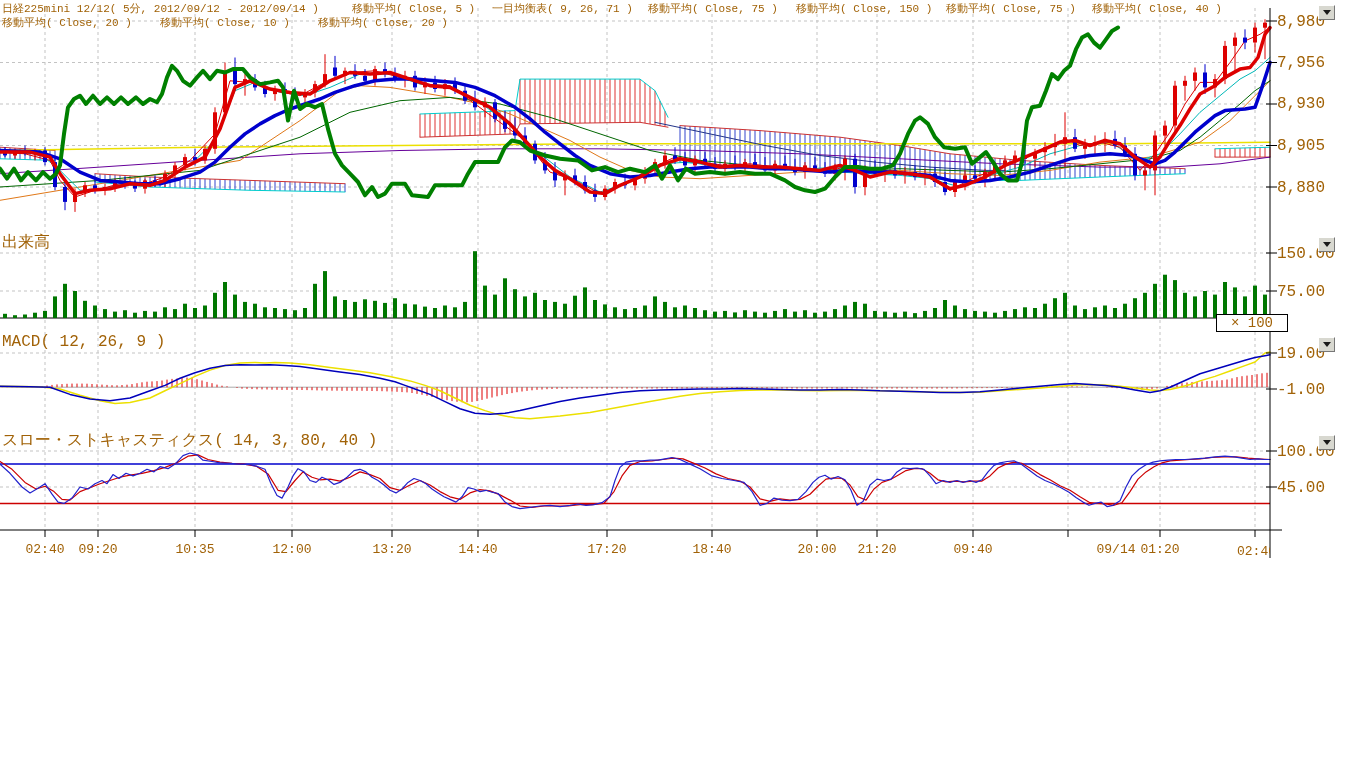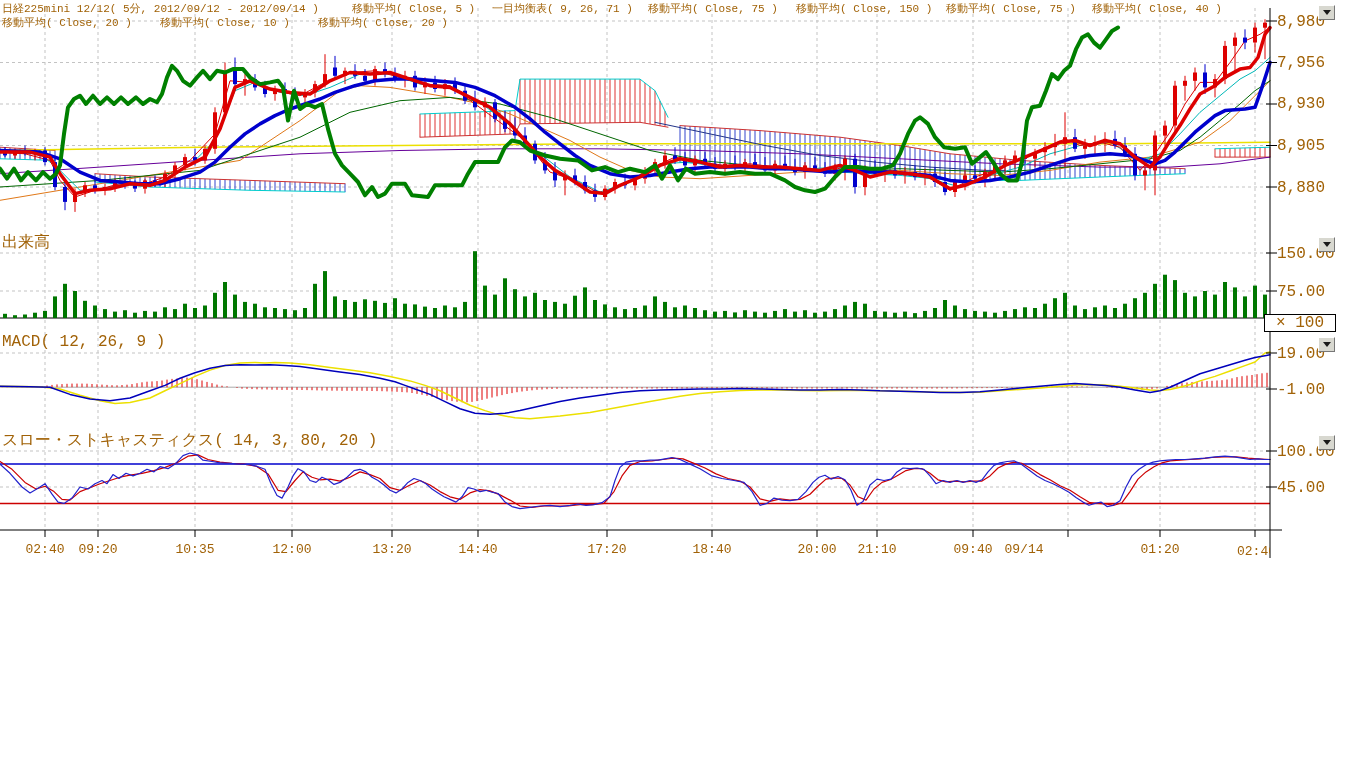--- a/index.html
+++ b/index.html
@@ -11,22 +11,22 @@
   .plabel{position:absolute;font-size:16px;white-space:nowrap;}
   .ax{position:absolute;left:1277px;font-size:16px;white-space:nowrap;}
   .tm{position:absolute;top:542px;width:48px;text-align:center;font-size:13px;}
   .tmclip{position:absolute;top:542px;left:1236px;width:34px;overflow:hidden;}
   .tmclip span{font-size:13px;white-space:nowrap;padding-left:1px;display:inline-block;}
   .combo{position:absolute;left:1318px;width:15px;height:13px;background:#d8d8d0;
          border:1px solid #777;border-top-color:#fff;border-left-color:#fff;
          display:flex;align-items:center;justify-content:center;cursor:pointer;}
   .combo .tri{width:0;height:0;border-left:4px solid transparent;border-right:4px solid transparent;
          border-top:5px solid #1a1a1a;}
-  .multbox{position:absolute;left:1264px;top:314px;width:70px;height:16px;background:#fff;
-         border:1px solid #000;font-size:16px;display:flex;align-items:center;justify-content:center;}
+  .multbox{position:absolute;left:1216px;top:314px;width:70px;height:16px;background:#fff;
+         border:1px solid #000;font-size:14px;display:flex;align-items:center;justify-content:center;}
 </style>
 </head>
 <body>
 
 <div id="screen">
 
   <svg id="chart" width="1366" height="768">
       <line x1="0" y1="21" x2="1270" y2="21" stroke="#c3c3c3" stroke-width="1" stroke-dasharray="3,3"></line>
       <line x1="0" y1="62.5" x2="1270" y2="62.5" stroke="#c3c3c3" stroke-width="1" stroke-dasharray="3,3"></line>
       <line x1="0" y1="104" x2="1270" y2="104" stroke="#c3c3c3" stroke-width="1" stroke-dasharray="3,3"></line>
@@ -972,21 +972,21 @@
   <span class="hd" style="left:796px">移動平均( Close, 150 )</span>
   <span class="hd" style="left:946px">移動平均( Close, 75 )</span>
   <span class="hd" style="left:1092px">移動平均( Close, 40 )</span>
 
   <span class="hd2" style="left:2px">移動平均( Close, 20 )</span>
   <span class="hd2" style="left:160px">移動平均( Close, 10 )</span>
   <span class="hd2" style="left:318px">移動平均( Close, 20 )</span>
 
   <span class="plabel" style="left:2px;top:232px">出来高</span>
   <span class="plabel" style="left:2px;top:333px">MACD( 12, 26, 9 )</span>
-  <span class="plabel" style="left:2px;top:430px">スロー・ストキャスティクス( 14, 3, 80, 20 )</span>
+  <span class="plabel" style="left:2px;top:430px">スロー・ストキャスティクス( 14, 3, 80, 40 )</span>
 
   <span class="ax" style="top:13px">8,980</span>
   <span class="ax" style="top:54px">7,956</span>
   <span class="ax" style="top:95px">8,930</span>
   <span class="ax" style="top:137px">8,905</span>
   <span class="ax" style="top:179px">8,880</span>
 
   <span class="ax" style="top:245px">150.00</span>
   <span class="ax" style="top:283px">75.00</span>
 
@@ -998,23 +998,23 @@
 
   <span class="tm" style="left:21px">02:40</span>
   <span class="tm" style="left:74px">09:20</span>
   <span class="tm" style="left:171px">10:35</span>
   <span class="tm" style="left:268px">12:00</span>
   <span class="tm" style="left:368px">13:20</span>
   <span class="tm" style="left:454px">14:40</span>
   <span class="tm" style="left:583px">17:20</span>
   <span class="tm" style="left:688px">18:40</span>
   <span class="tm" style="left:793px">20:00</span>
-  <span class="tm" style="left:853px">21:10</span>
+  <span class="tm" style="left:853px">21:20</span>
   <span class="tm" style="left:949px">09:40</span>
-  <span class="tm" style="left:1000px">09/14</span>
+  <span class="tm" style="left:1092px">09/14</span>
   <span class="tm" style="left:1136px">01:20</span>
   <span class="tmclip"><span>02:40</span></span>
 
   <div class="multbox">
     <span>× 100</span>
   </div>
 
   <div class="combo" style="top:5px">
       <span class="tri"></span>
     </div>

